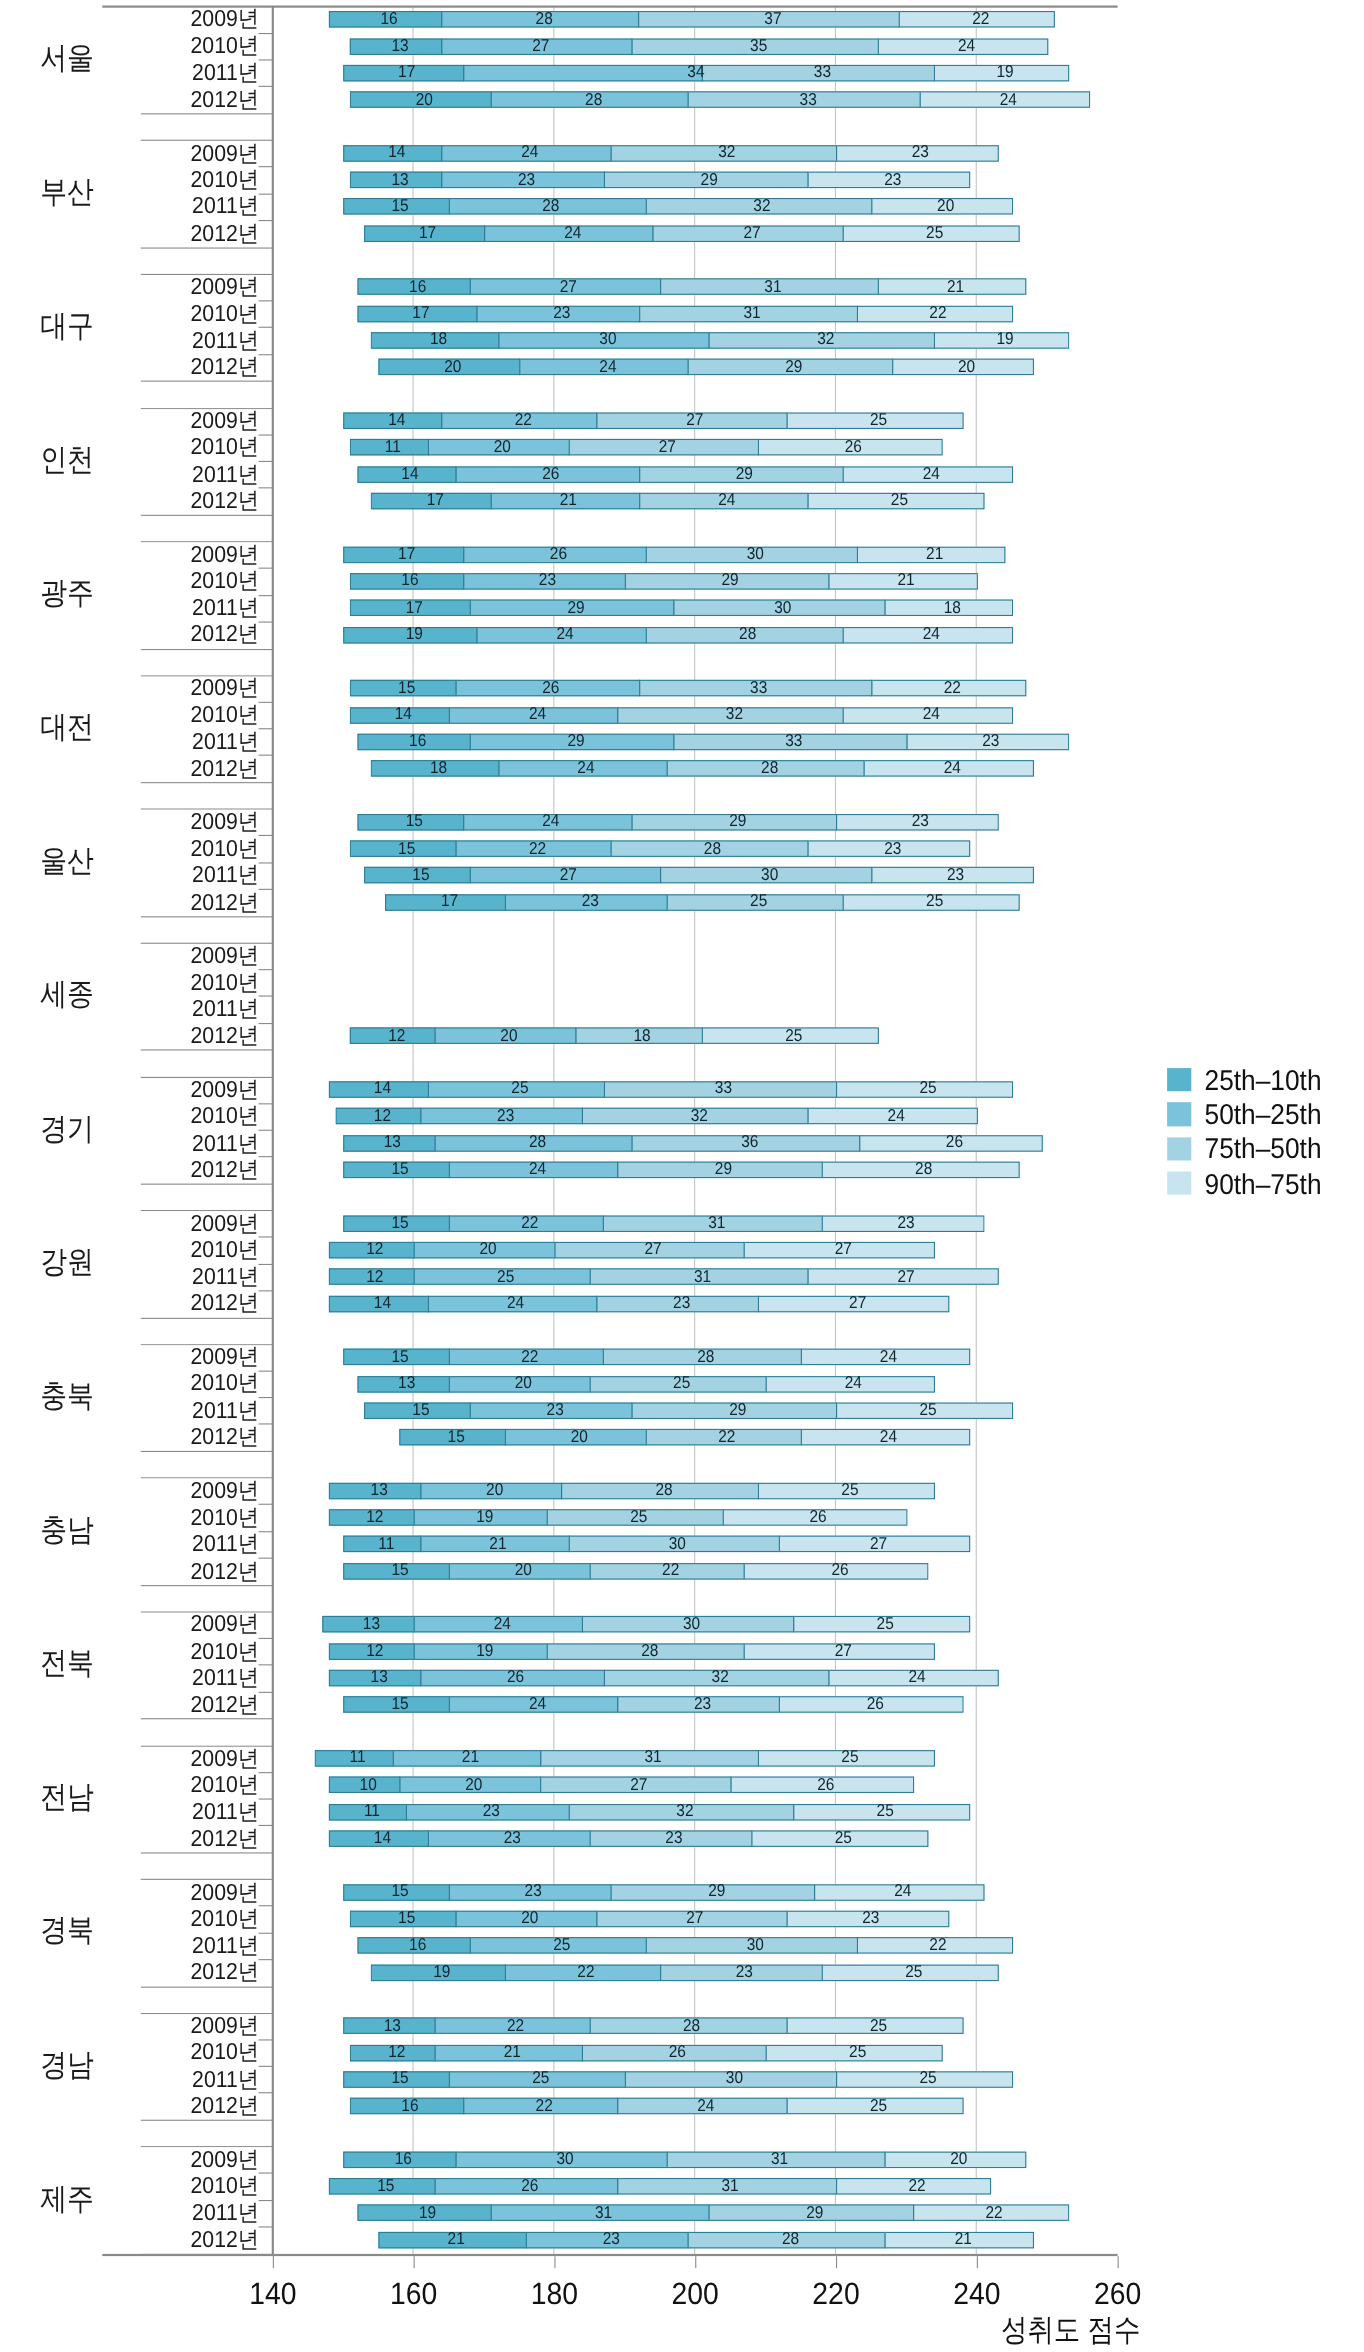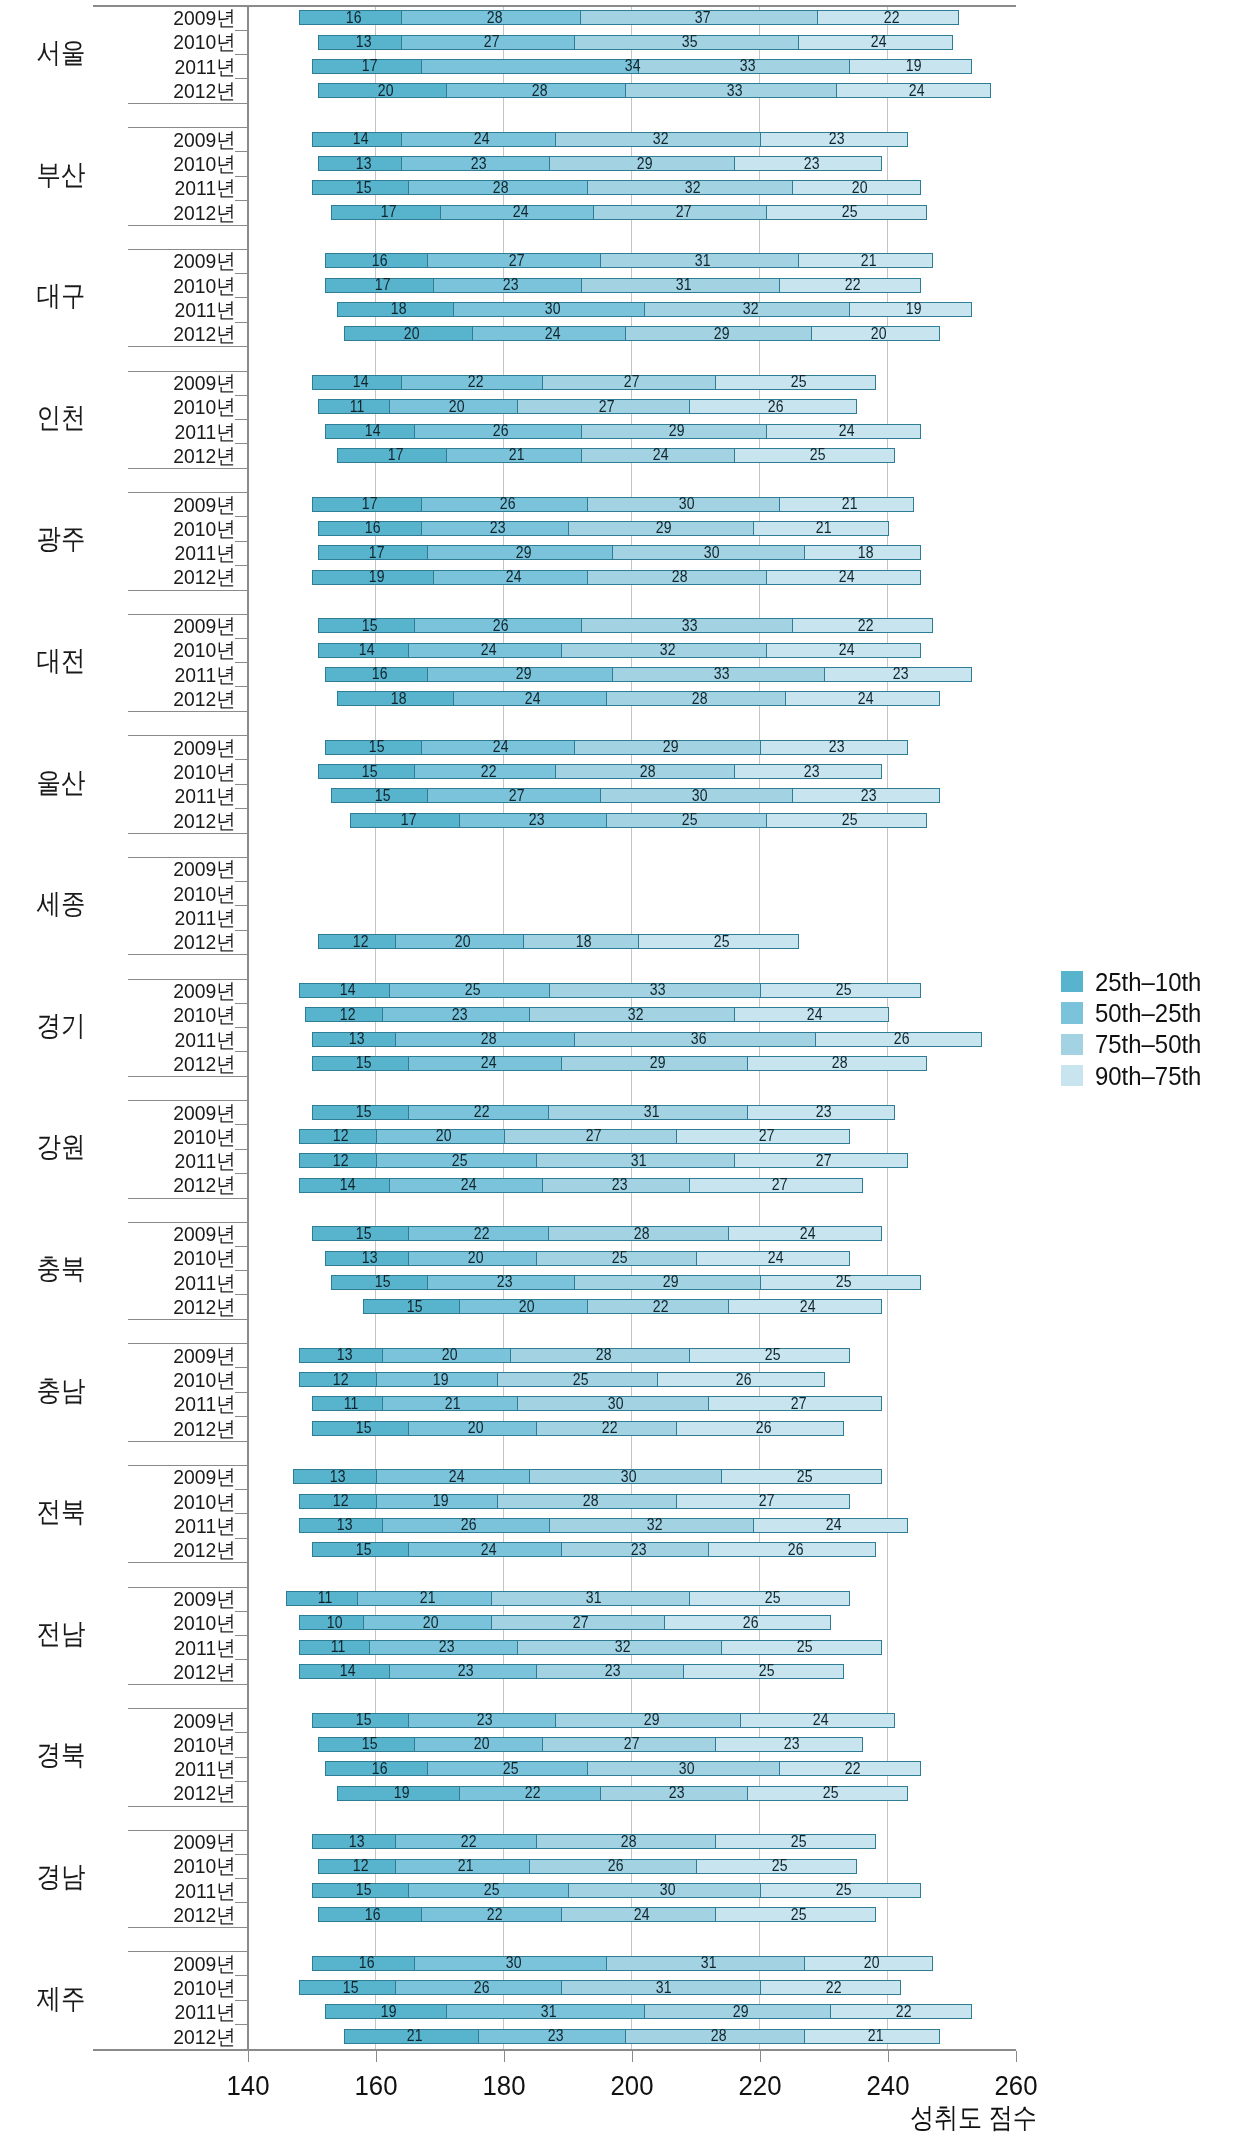--- a/index.html
+++ b/index.html
@@ -581,21 +581,21 @@
       </div>
       <div class="year-label" style="left:0px;width:235.5px;top:1028.50px;">2011년</div>
       <div class="yr-tick" style="left:235.2px;top:1051.25px;width:12.60px;"></div>
       <div class="bar" style="left:311.78px;top:1031.60px;">
         <div class="seg" style="width:84.18px;background:#58b3cd;z-index:10;">
           <span>13</span>
         </div>
         <div class="seg" style="width:180.15px;background:#7bc3da;z-index:9;">
           <span>28</span>
         </div>
-        <div class="seg" style="width:242px;background:#a3d3e2;z-index:8;">
+        <div class="seg" style="width:208px;background:#a3d3e2;z-index:8;">
           <span>36</span>
         </div>
         <div class="seg" style="width:167.36px;background:#c7e4ef;z-index:7;">
           <span>26</span>
         </div>
       </div>
       <div class="year-label" style="left:0px;width:235.5px;top:1052.80px;">2012년</div>
       <div class="bar" style="left:311.78px;top:1055.90px;">
         <div class="seg" style="width:96.97px;background:#58b3cd;z-index:10;">
           <span>15</span>

